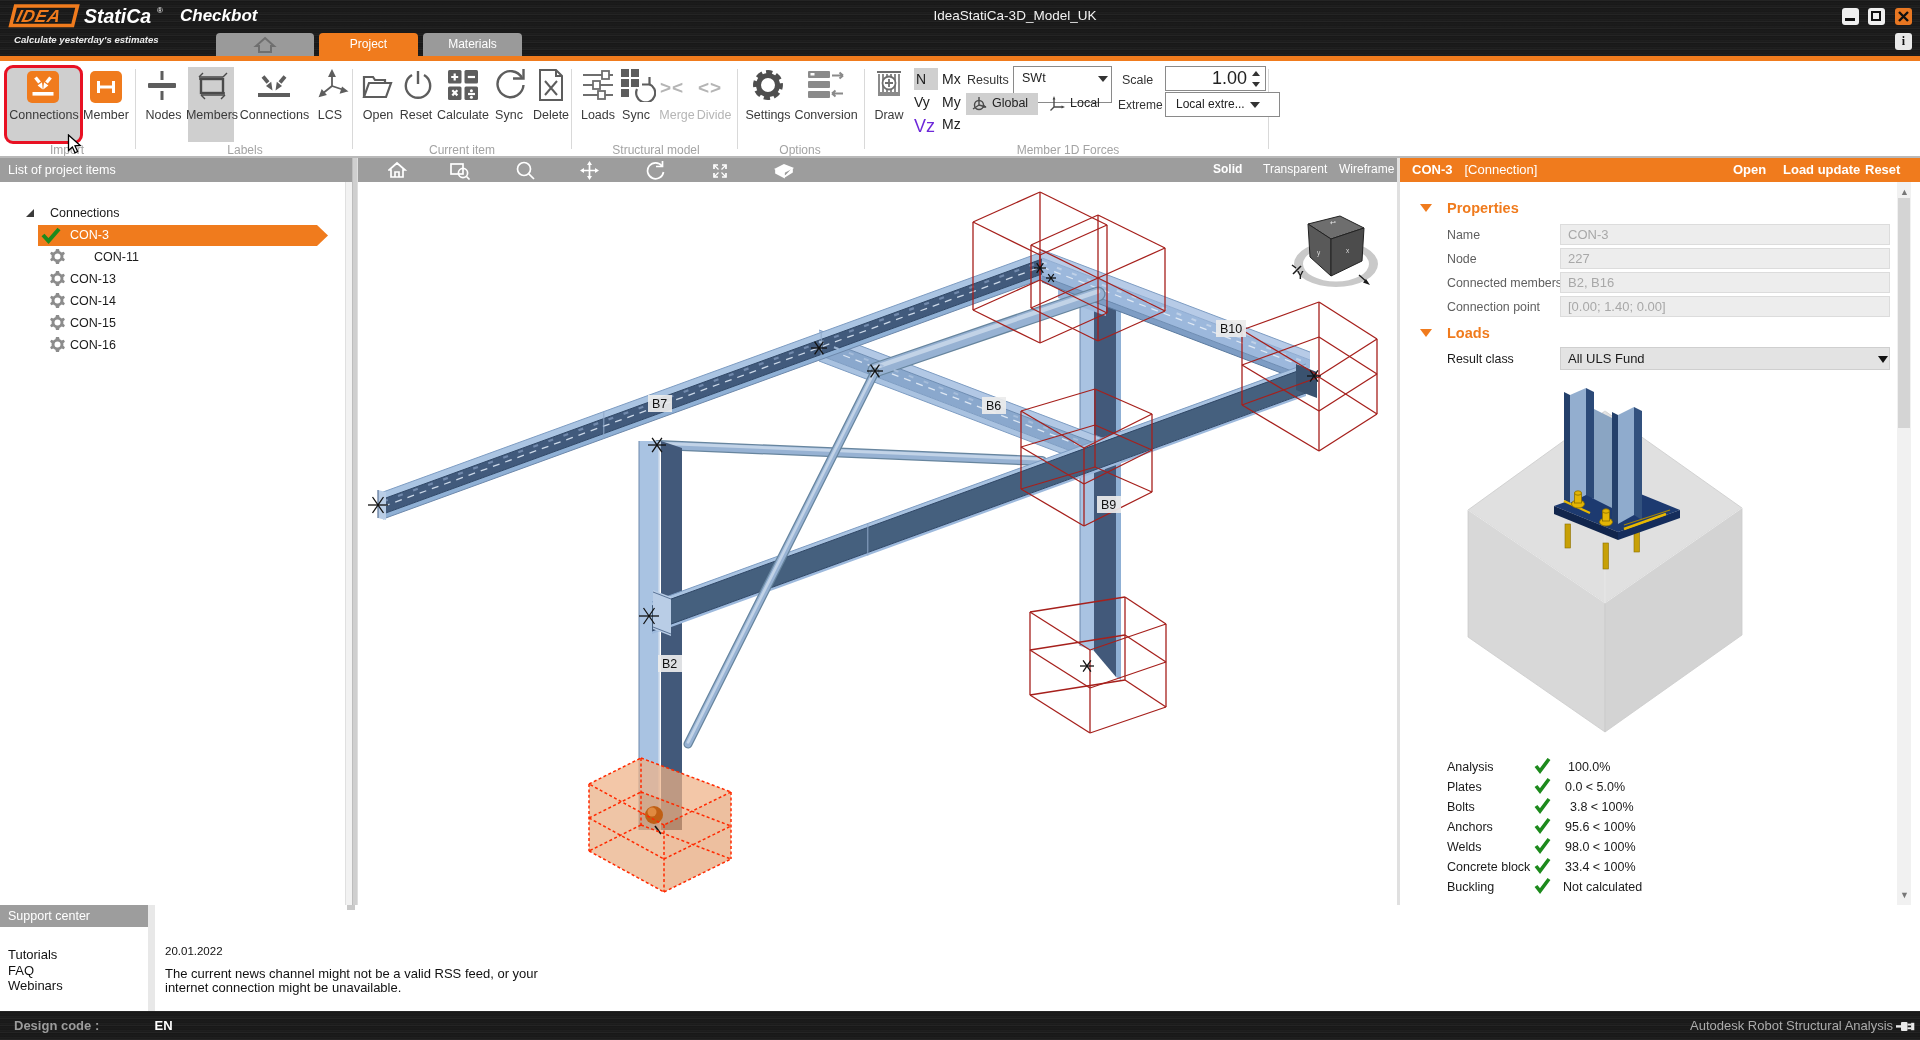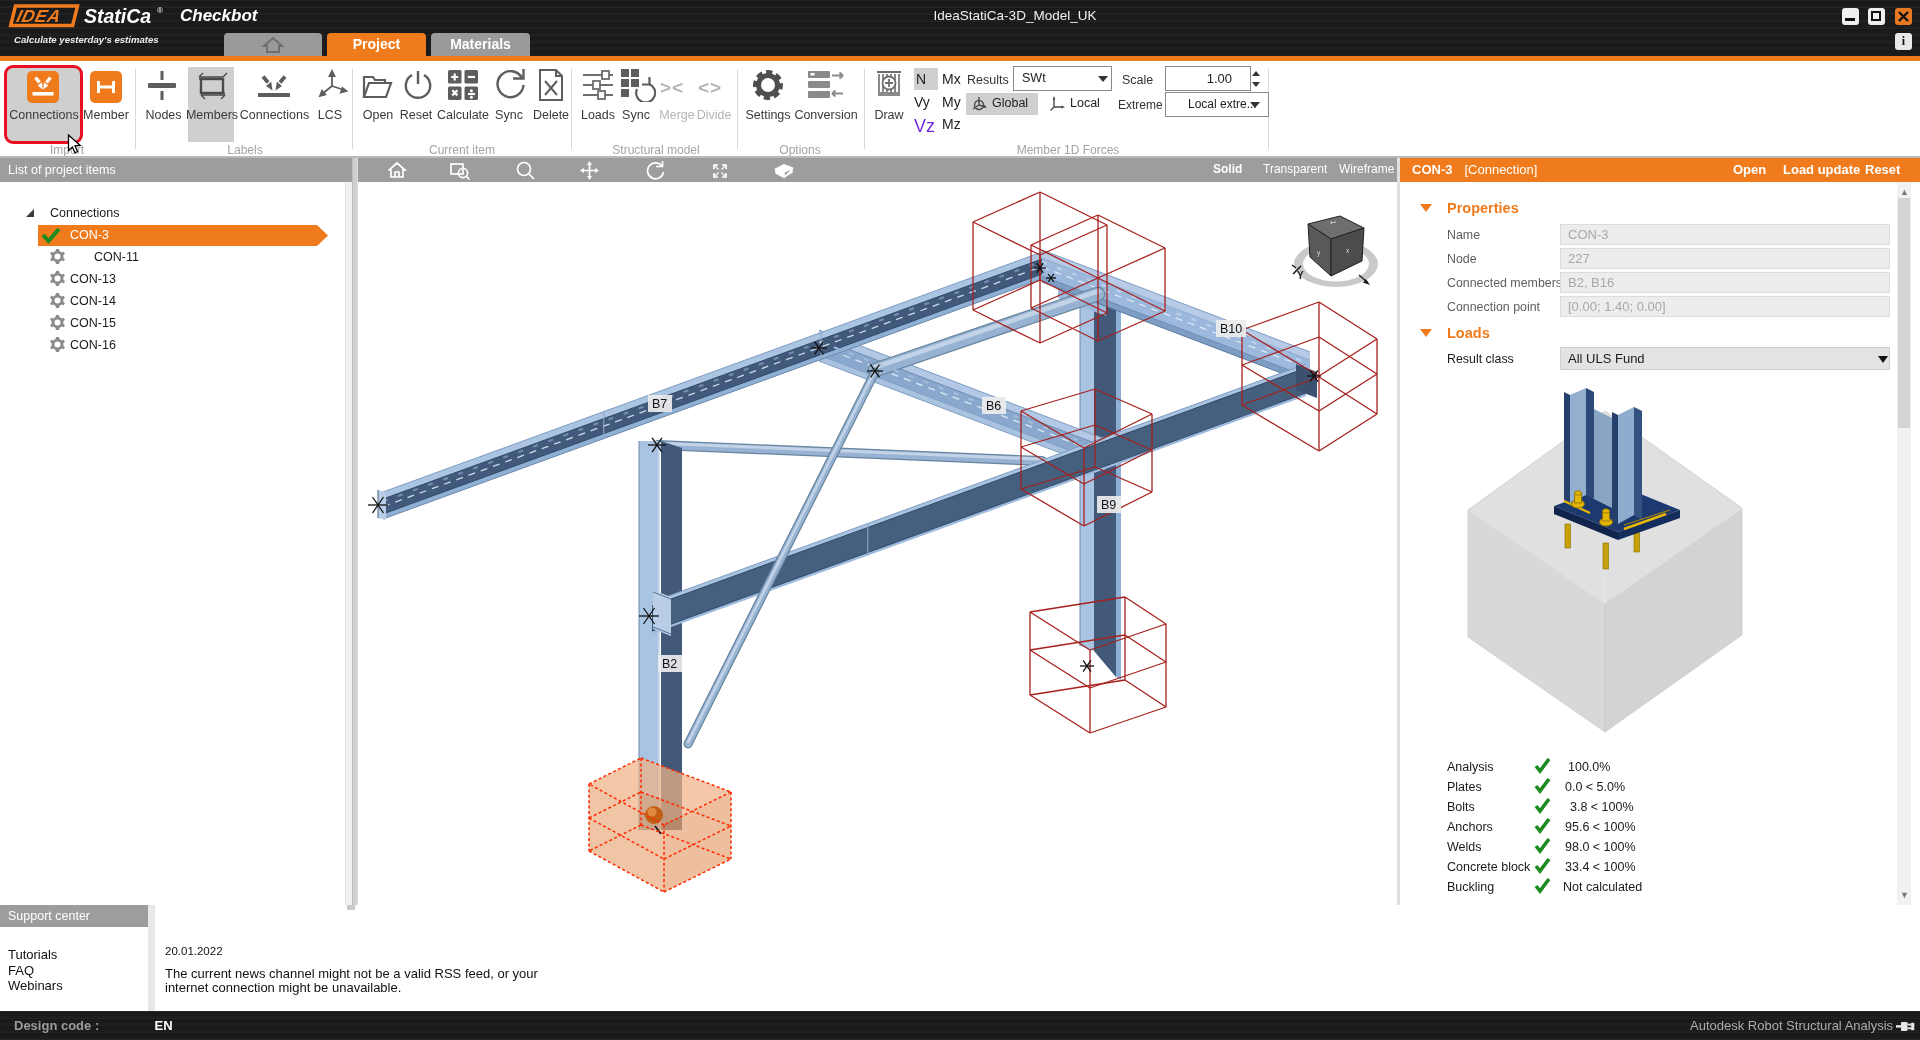--- a/index.html
+++ b/index.html
@@ -5,21 +5,21 @@
 * { margin:0; padding:0; box-sizing:border-box; }
 html,body { width:1920px; height:1040px; overflow:hidden; font-family:"Liberation Sans", sans-serif; background:#fff; -webkit-font-smoothing:antialiased; }
 .abs { position:absolute; }
 #titlebar {
   position:absolute; left:0; top:0; width:1920px; height:56px;
   background:
     repeating-linear-gradient(180deg, rgba(255,255,255,0.10) 0px, rgba(255,255,255,0.02) 1px, rgba(0,0,0,0.0) 2px, rgba(60,60,60,0.25) 3px, rgba(0,0,0,0) 4px, rgba(255,255,255,0.05) 6px, rgba(0,0,0,0) 7px),
     #161616;
 }
 #orangestrip { position:absolute; left:0; top:56px; width:1920px; height:5px; background:#f07b1d; }
-.tab { position:absolute; top:33px; height:23px; border-radius:4px 4px 0 0; color:#fff; font-size:14px; font-weight:bold; text-align:center; line-height:23px;margin-left:8px; }
+.tab { position:absolute; top:33px; height:23px; border-radius:4px 4px 0 0; color:#fff; font-size:12px; font-weight:normal; text-align:center; line-height:23px; }
 #winbtn-min, #winbtn-max { position:absolute; top:8px; width:17px; height:17px; background:#efefef; border-radius:3px; }
 #winbtn-close { position:absolute; top:8px; width:17px; height:17px; background:#e87722; border-radius:3px; }
 #winbtn-info { position:absolute; top:33px; width:17px; height:17px; background:#e9e9e9; border-radius:3px; }
 #ribbon { position:absolute; left:0; top:61px; width:1920px; height:95px; background:#ffffff; }
 .rsep { position:absolute; top:8px; height:80px; width:1px; background:#d9d9d9; }
 .rgrouplabel { position:absolute; top:82px; font-size:12px; color:#a3a3a3; text-align:center; }
 .ricon { position:absolute; }
 .rlabel { position:absolute; font-size:12.5px; color:#3a3a3a; text-align:center; top:47px; }
 .rlabel.dis { color:#b5b5b5; }
 #ribbonsplit { position:absolute; left:0; top:156px; width:1920px; height:2px; background:#b9b9b9; }
@@ -253,45 +253,45 @@
   </svg>
   <div class="rlabel" style="left:866px;width:46px;">Draw</div>
   <div class="abs" style="left:914px;top:7px;width:24px;height:22px;background:#cfcfcf;"></div>
   <div class="abs" style="left:916px;top:10px;font-size:14px;color:#222;">N</div>
   <div class="abs" style="left:914px;top:33px;font-size:14px;color:#222;">Vy</div>
   <div class="abs" style="left:914px;top:55px;font-size:18px;color:#6d28d9;">Vz</div>
   <div class="abs" style="left:942px;top:10px;font-size:14px;color:#222;">Mx</div>
   <div class="abs" style="left:942px;top:33px;font-size:14px;color:#222;">My</div>
   <div class="abs" style="left:942px;top:55px;font-size:14px;color:#222;">Mz</div>
   <div class="abs" style="left:967px;top:12px;font-size:12.5px;color:#333;">Results</div>
-  <div class="abs" style="left:1013px;top:5px;width:99px;height:25px;background:#fff;border:1px solid #8a8a8a;font-size:12.5px;color:#222;line-height:23px;padding-left:8px;">SWt</div>
+  <div class="abs" style="left:1013px;top:5px;width:99px;height:37px;background:#fff;border:1px solid #8a8a8a;font-size:12.5px;color:#222;line-height:23px;padding-left:8px;">SWt</div>
   <div class="abs" style="left:1098px;top:15px;width:0;height:0;border-left:5px solid transparent;border-right:5px solid transparent;border-top:6px solid #333;"></div>
   <div class="abs" style="left:966px;top:32px;width:72px;height:22px;background:#cfcfcf;"></div>
   <svg class="abs" style="left:971px;top:34px;" width="18" height="18" viewBox="0 0 18 18">
     <g stroke="#4a4a4a" stroke-width="1.4" fill="none">
       <circle cx="8" cy="10" r="4.5"></circle>
       <path d="M8 10 L8 2 M8 10 L15 12 M8 10 L2 14"></path>
     </g>
     <path d="M15.5 12.2 L11.8 13 L13 9.8 Z" fill="#4a4a4a"></path>
   </svg>
   <div class="abs" style="left:992px;top:35px;font-size:12.5px;color:#222;">Global</div>
   <svg class="abs" style="left:1049px;top:34px;" width="18" height="18" viewBox="0 0 18 18">
     <g stroke="#4a4a4a" stroke-width="1.4" fill="none">
       <path d="M5 3 L5 12 L14 12 M5 12 L1.5 15.5"></path>
     </g>
     <path d="M5 1 L3.6 4.5 L6.4 4.5 Z" fill="#4a4a4a"></path>
     <path d="M16 12 L12.5 10.6 L12.5 13.4 Z" fill="#4a4a4a"></path>
   </svg>
   <div class="abs" style="left:1070px;top:35px;font-size:12.5px;color:#222;">Local</div>
   <div class="abs" style="left:1122px;top:12px;font-size:12.5px;color:#333;">Scale</div>
-  <div class="abs" style="left:1165px;top:5px;width:86px;height:25px;background:#fff;border:1px solid #8a8a8a;font-size:13px;color:#222;line-height:23px;text-align:right;padding-right:18px;">1.00</div>
+  <div class="abs" style="left:1165px;top:5px;width:101px;height:25px;background:#fff;border:1px solid #8a8a8a;font-size:18px;color:#222;line-height:23px;text-align:right;padding-right:18px;">1.00</div>
   <div class="abs" style="left:1252px;top:10px;width:0;height:0;border-left:4px solid transparent;border-right:4px solid transparent;border-bottom:5px solid #333;"></div>
   <div class="abs" style="left:1252px;top:21px;width:0;height:0;border-left:4px solid transparent;border-right:4px solid transparent;border-top:5px solid #333;"></div>
   <div class="abs" style="left:1118px;top:37px;font-size:12px;color:#333;">Extreme</div>
-  <div class="abs" style="left:1165px;top:31px;width:104px;height:25px;background:#fff;border:1px solid #8a8a8a;font-size:12px;color:#222;line-height:23px;padding-left:22px;">Local extre...</div>
+  <div class="abs" style="left:1165px;top:31px;width:115px;height:25px;background:#fff;border:1px solid #8a8a8a;font-size:12px;color:#222;line-height:23px;padding-left:10px;">Local extre...</div>
   <div class="abs" style="left:1250px;top:41px;width:0;height:0;border-left:5px solid transparent;border-right:5px solid transparent;border-top:6px solid #333;"></div>
 </div>
 <div id="ribbonsplit"></div>
 
 <div id="leftpanel">
   <div class="panelhead" style="left:0;top:0;width:352px;height:24px;padding-left:8px;">List of project items</div>
   <div id="tree">
     <svg class="abs" style="left:25px;top:50px;" width="10" height="10">
         <path d="M9 1 L9 9 L1 9 Z" fill="#3a3a3a"></path>
       </svg>

